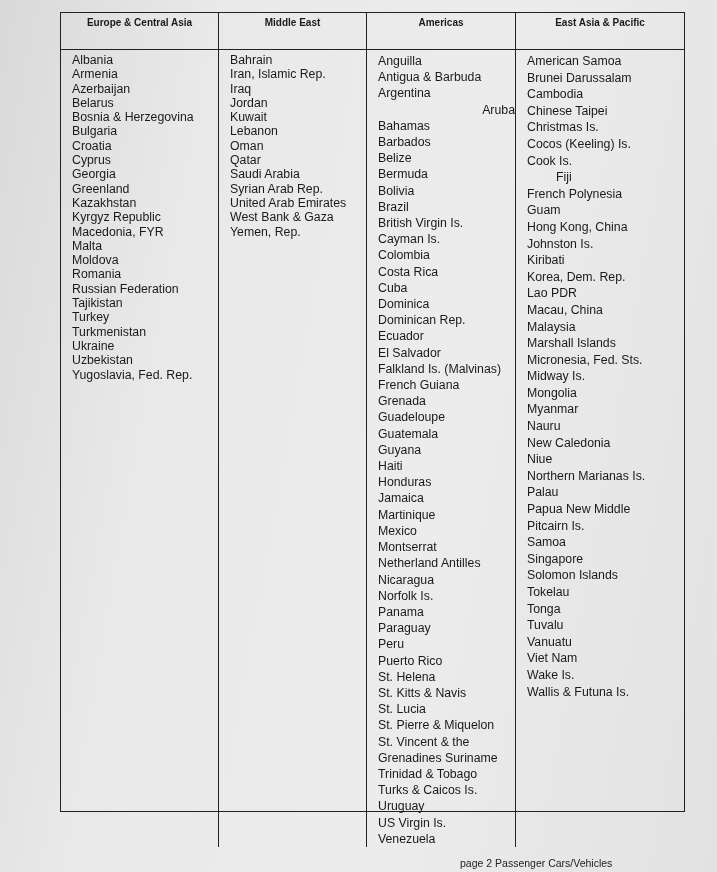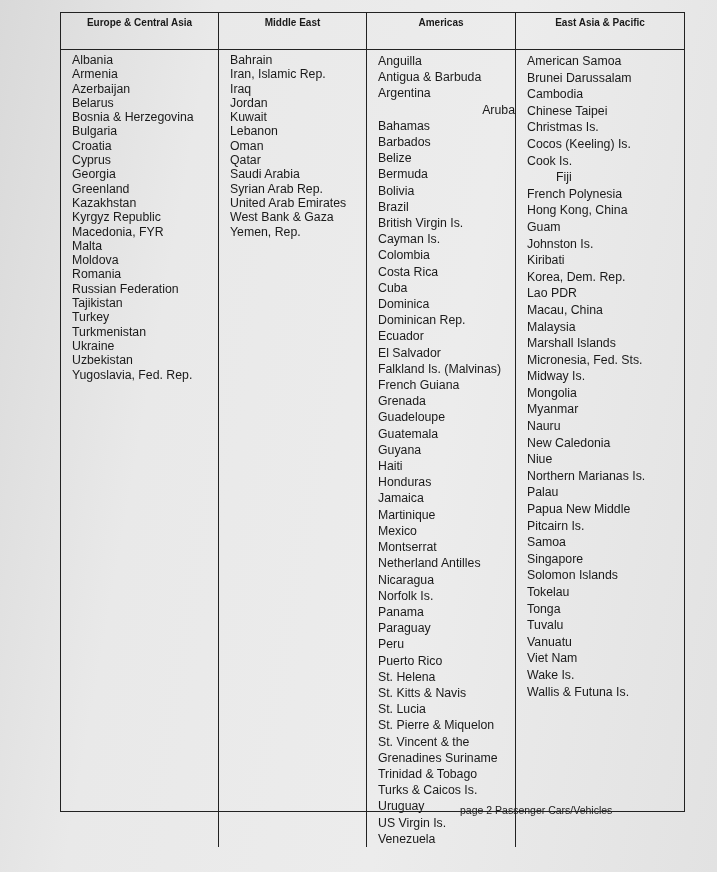--- a/index.html
+++ b/index.html
@@ -26,21 +26,21 @@
   }
   .hdr:last-of-type { border-right:none; }
   .col {
     border-right:1.5px solid #222;
     font-size:12.3px;
     padding:3px 0 0 11px;
   }
   .col.last { border-right:none; }
   .col div { white-space:nowrap; }
   .footer {
-    position:absolute; left:460px; top:804px;
+    position:absolute; left:460px; top:857px;
     font-size:10.5px; color:#222;
   }
 </style>
 </head>
 <body>
 
 <div class="table">
   <div class="hdr">Europe &amp; Central Asia</div>
   <div class="hdr">Middle East</div>
   <div class="hdr">Americas</div>
@@ -140,22 +140,22 @@
   <div class="col last" id="c3">
       <div style="line-height: 16.6px;">American Samoa</div>
       <div style="line-height: 16.6px;">Brunei Darussalam</div>
       <div style="line-height: 16.6px;">Cambodia</div>
       <div style="line-height: 16.6px;">Chinese Taipei</div>
       <div style="line-height: 16.6px;">Christmas Is.</div>
       <div style="line-height: 16.6px;">Cocos (Keeling) Is.</div>
       <div style="line-height: 16.6px;">Cook Is.</div>
       <div style="line-height: 16.6px; margin-left: 29px;">Fiji</div>
       <div style="line-height: 16.6px;">French Polynesia</div>
+      <div style="line-height: 16.6px;">Guam</div>
       <div style="line-height: 16.6px;">Hong Kong, China</div>
-      <div style="line-height: 16.6px;">Guam</div>
       <div style="line-height: 16.6px;">Johnston Is.</div>
       <div style="line-height: 16.6px;">Kiribati</div>
       <div style="line-height: 16.6px;">Korea, Dem. Rep.</div>
       <div style="line-height: 16.6px;">Lao PDR</div>
       <div style="line-height: 16.6px;">Macau, China</div>
       <div style="line-height: 16.6px;">Malaysia</div>
       <div style="line-height: 16.6px;">Marshall Islands</div>
       <div style="line-height: 16.6px;">Micronesia, Fed. Sts.</div>
       <div style="line-height: 16.6px;">Midway Is.</div>
       <div style="line-height: 16.6px;">Mongolia</div>

